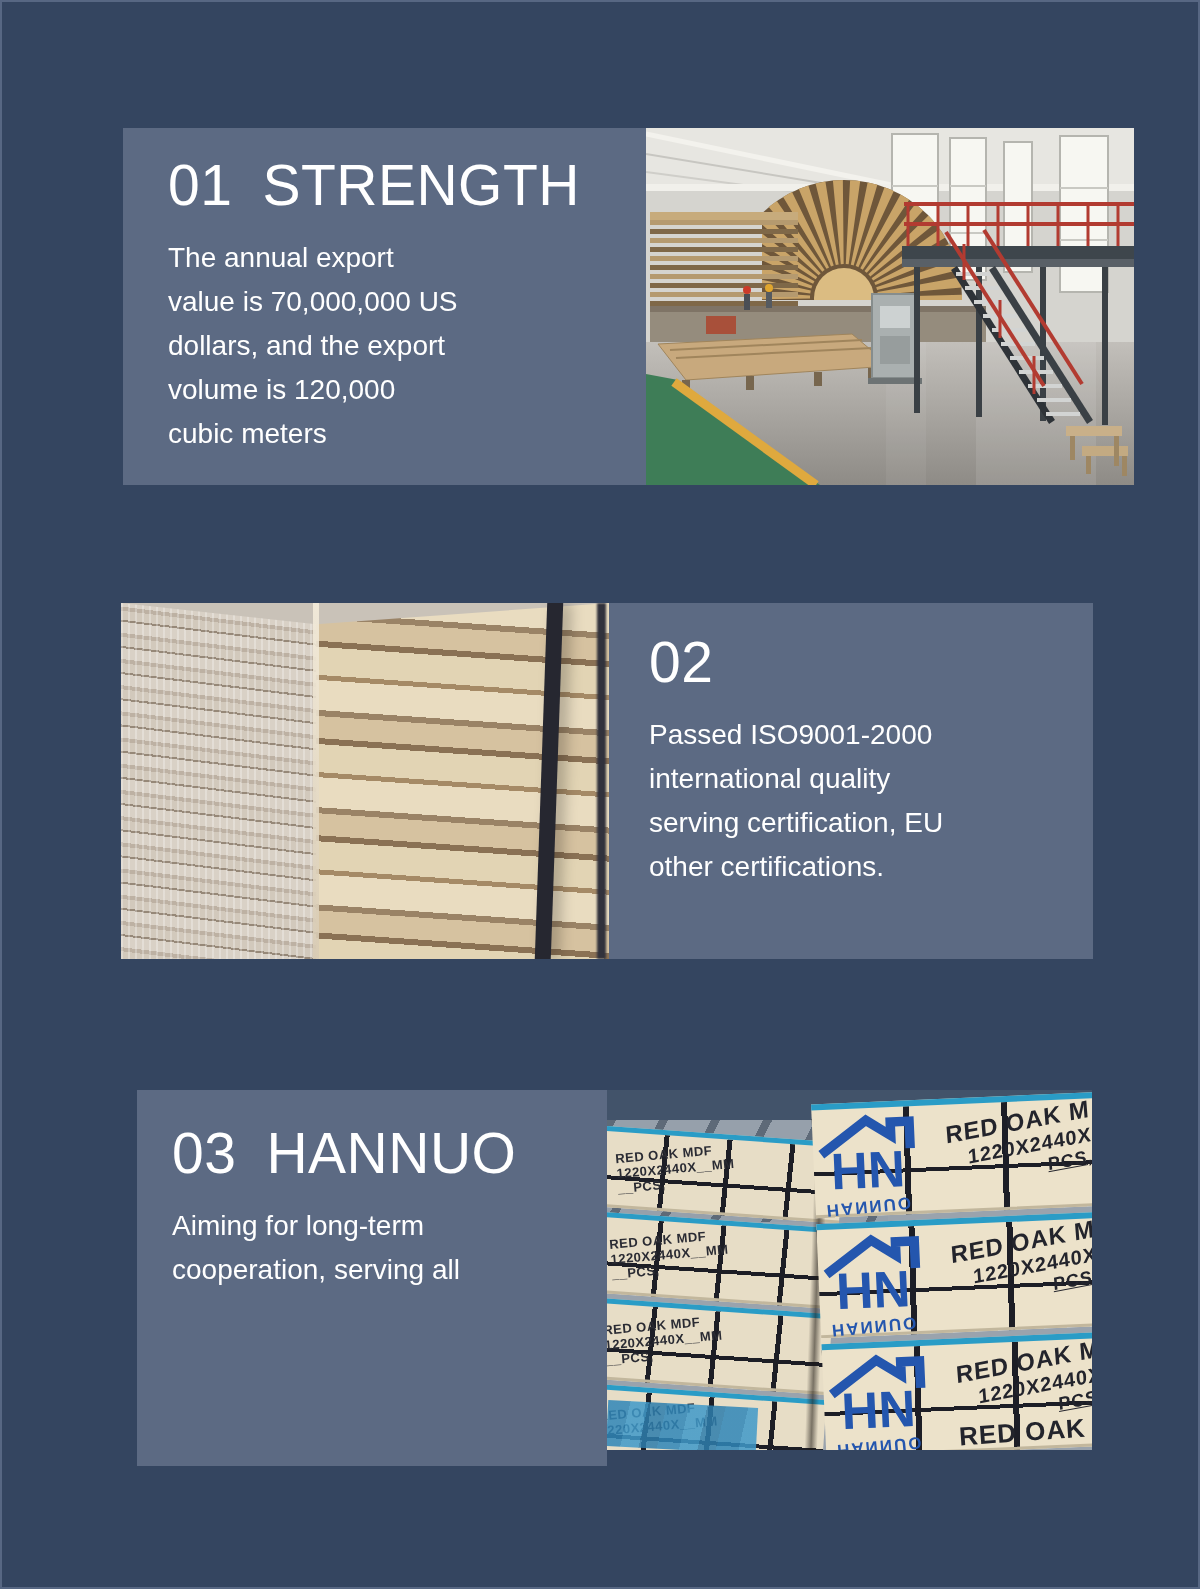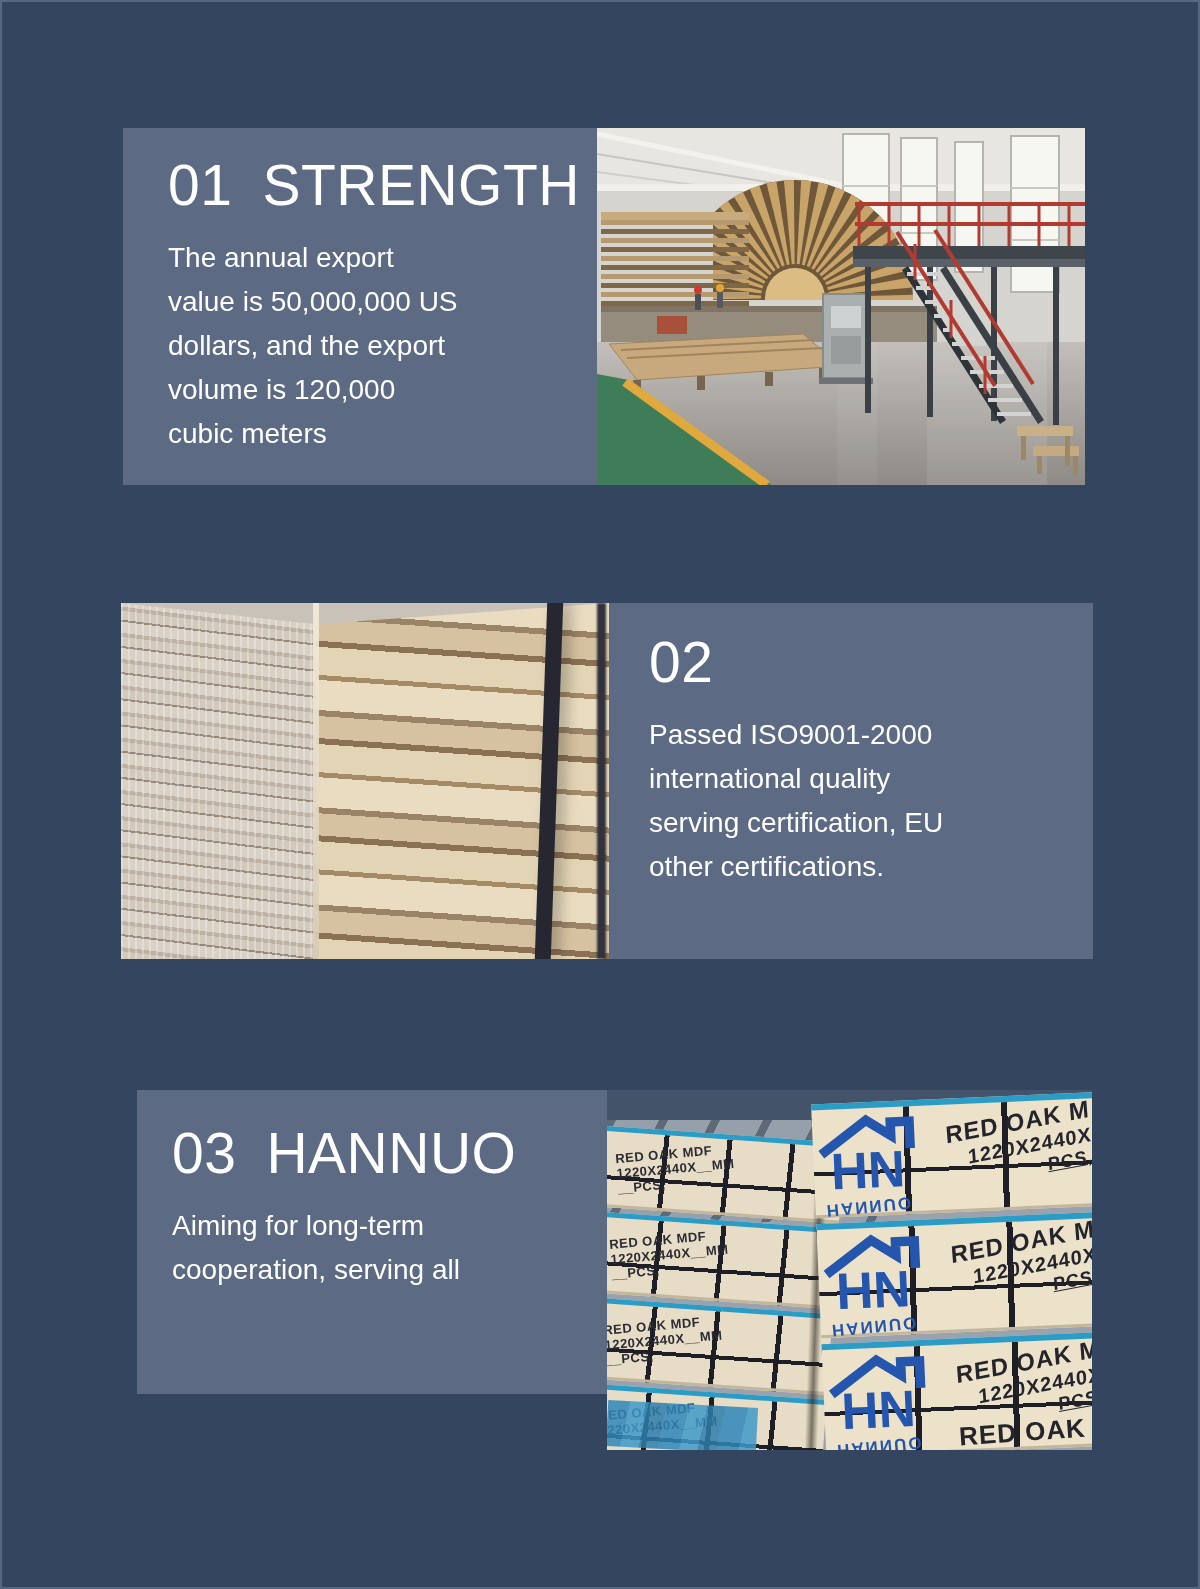--- a/index.html
+++ b/index.html
@@ -4,27 +4,27 @@
 <style>
   html,body{margin:0;padding:0;background:#222;}
   .page{
     position:relative;width:1200px;height:1589px;background:#344560;
     font-family:"Liberation Sans", sans-serif;overflow:hidden;
     outline:2px solid rgba(130,145,175,.45);outline-offset:-2px;
   }
   .section{position:absolute;display:flex;}
   .text-panel{background:#5c6a83;color:#fff;box-sizing:border-box;overflow:hidden;}
   .s1{left:123px;top:128px;}
-  .s1 .text-panel{width:474px;height:357px;padding:26px 14px 0 45px;}
+  .s1 .text-panel{width:523px;height:357px;padding:26px 14px 0 45px;}
   .s1 .img-panel{width:488px;height:357px;}
   .s2{left:121px;top:603px;}
   .s2 .img-panel{width:488px;height:356px;}
   .s2 .text-panel{width:484px;height:356px;padding:28px 10px 0 40px;}
   .s3{left:137px;top:1090px;}
-  .s3 .text-panel{width:470px;height:304px;padding:32px 10px 0 35px;}
+  .s3 .text-panel{width:470px;height:376px;padding:32px 10px 0 35px;}
   .s3 .img-panel{width:485px;height:360px;}
 
   .heading{display:flex;gap:30px;align-items:baseline;font-size:57px;line-height:1.12;
            font-weight:400;letter-spacing:.5px;white-space:nowrap;}
   .body-text{margin-top:18px;font-size:28px;line-height:44px;font-weight:400;}
   .s3 .body-text{}
   .bline{white-space:nowrap;}
 
   .img-panel{position:relative;overflow:hidden;background:#c9c2b8;}
   .img-panel svg{display:block;width:100%;height:100%;}
@@ -87,21 +87,21 @@
 <div class="page">
 
   <div class="section s1">
     <div class="text-panel">
       <div class="heading">
         <span>01</span>
         <span>STRENGTH</span>
       </div>
       <div class="body-text">
         <div class="bline">The annual export</div>
-        <div class="bline">value is 50,000,000 US</div>
+        <div class="bline">value is 70,000,000 US</div>
         <div class="bline">dollars, and the export</div>
         <div class="bline">volume is 120,000</div>
         <div class="bline">cubic meters</div>
       </div>
     </div>
     <div class="img-panel">
       <svg viewBox="0 0 488 357" preserveAspectRatio="none">
         <defs>
           <linearGradient id="floorg" x1="0" y1="0" x2="0" y2="1">
             <stop offset="0" stop-color="#c2bfba"></stop>

